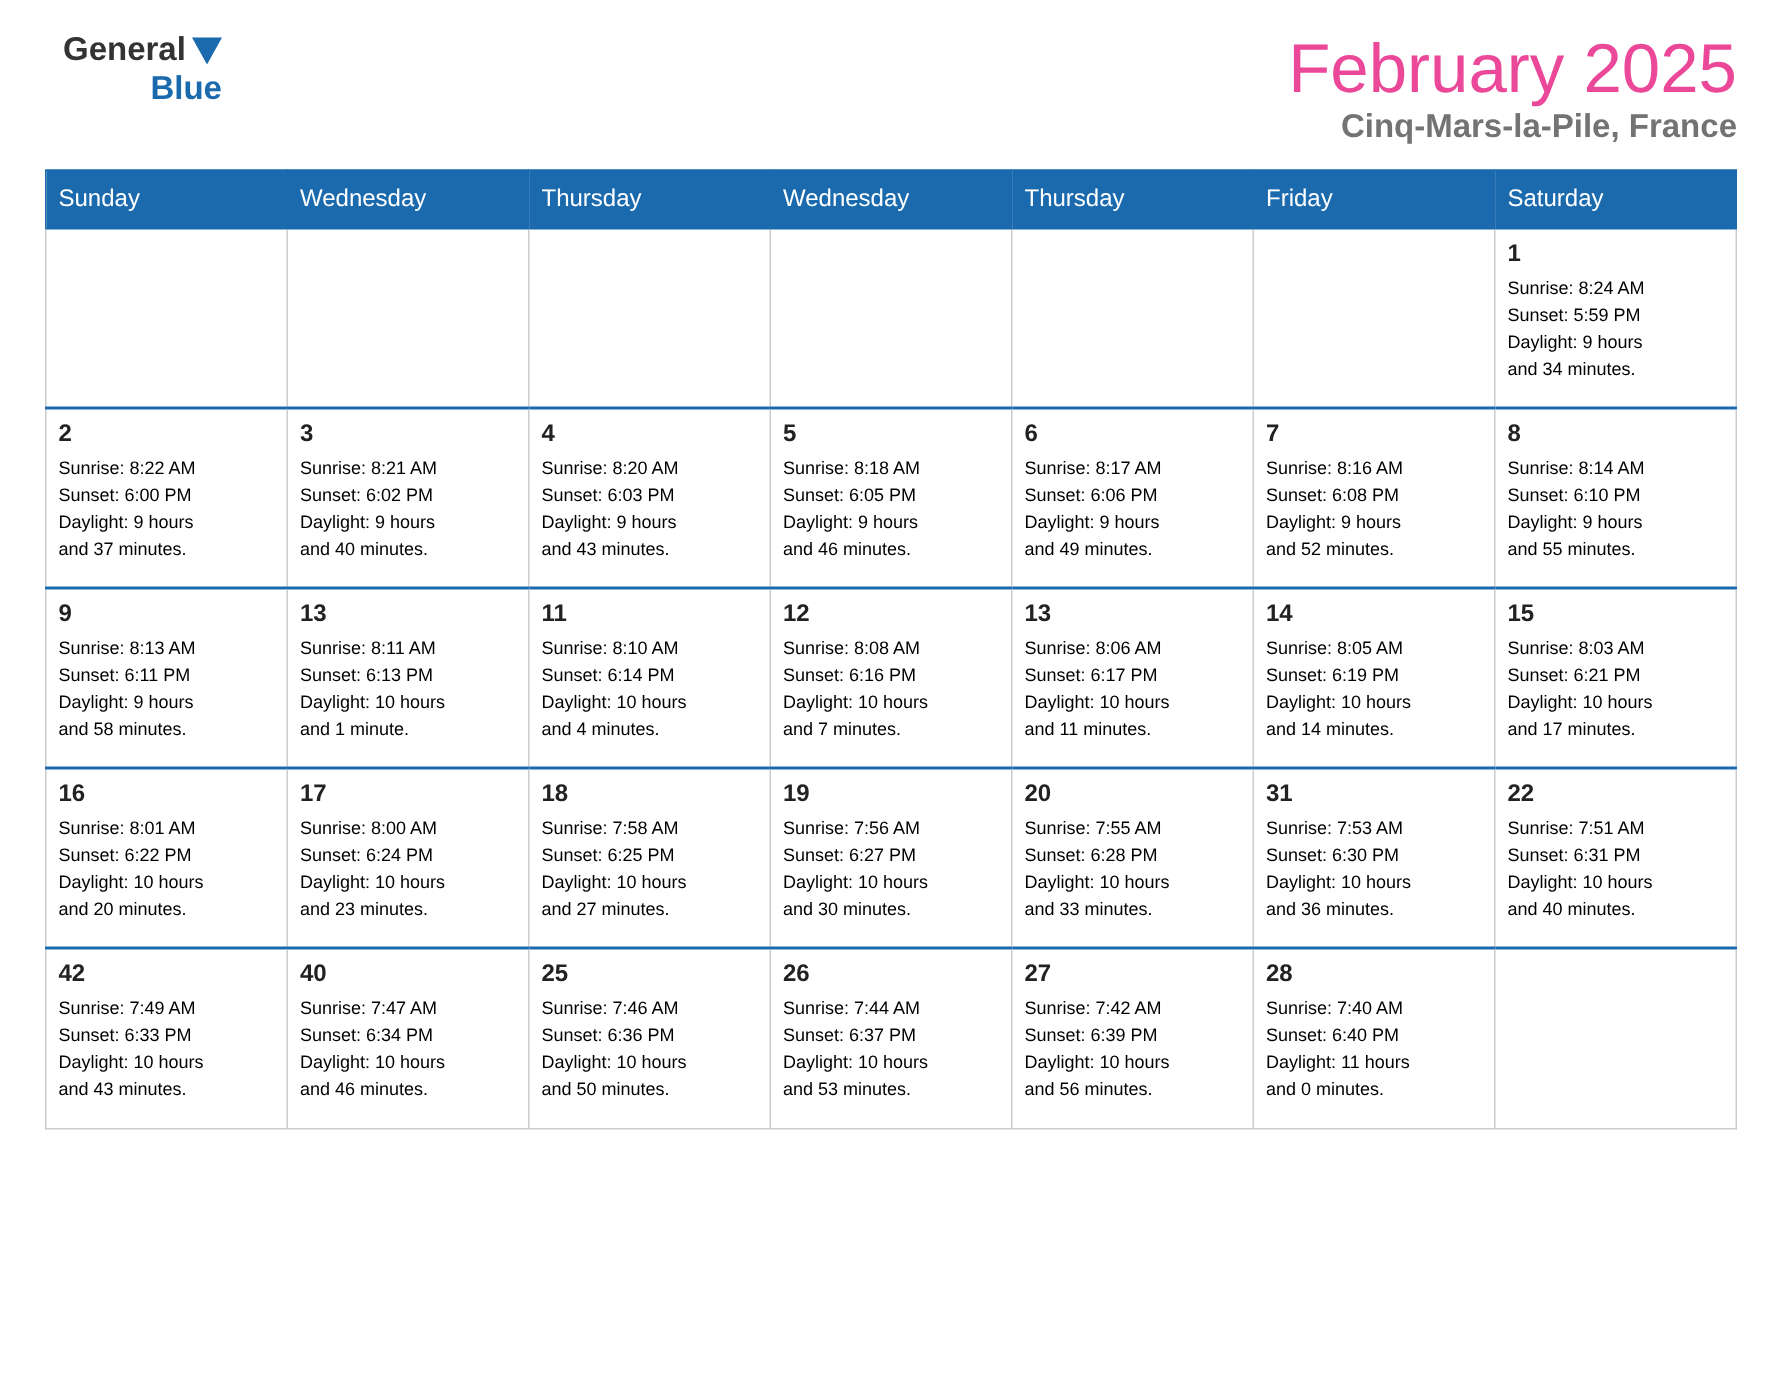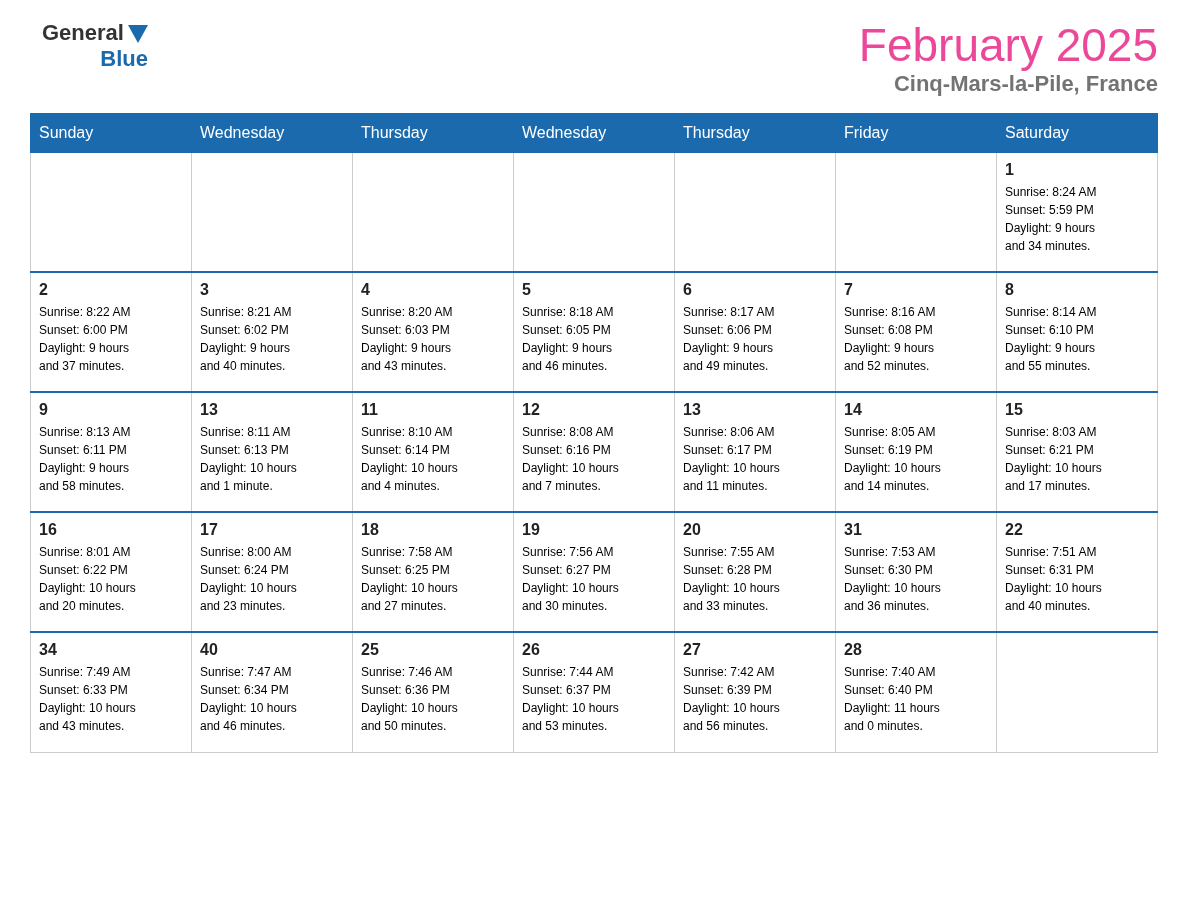--- a/index.html
+++ b/index.html
@@ -229,21 +229,21 @@
           <span class="day-num">31</span>
           <div class="sun-info">Sunrise: 7:53 AM<br>Sunset: 6:30 PM<br>Daylight: 10 hours<br>and 36 minutes.</div>
         </td>
         <td>
           <span class="day-num">22</span>
           <div class="sun-info">Sunrise: 7:51 AM<br>Sunset: 6:31 PM<br>Daylight: 10 hours<br>and 40 minutes.</div>
         </td>
       </tr>
       <tr class="row-divider">
         <td>
-          <span class="day-num">34</span>
+          <span class="day-num">42</span>
           <div class="sun-info">Sunrise: 7:49 AM<br>Sunset: 6:33 PM<br>Daylight: 10 hours<br>and 43 minutes.</div>
         </td>
         <td>
           <span class="day-num">40</span>
           <div class="sun-info">Sunrise: 7:47 AM<br>Sunset: 6:34 PM<br>Daylight: 10 hours<br>and 46 minutes.</div>
         </td>
         <td>
           <span class="day-num">25</span>
           <div class="sun-info">Sunrise: 7:46 AM<br>Sunset: 6:36 PM<br>Daylight: 10 hours<br>and 50 minutes.</div>
         </td>

